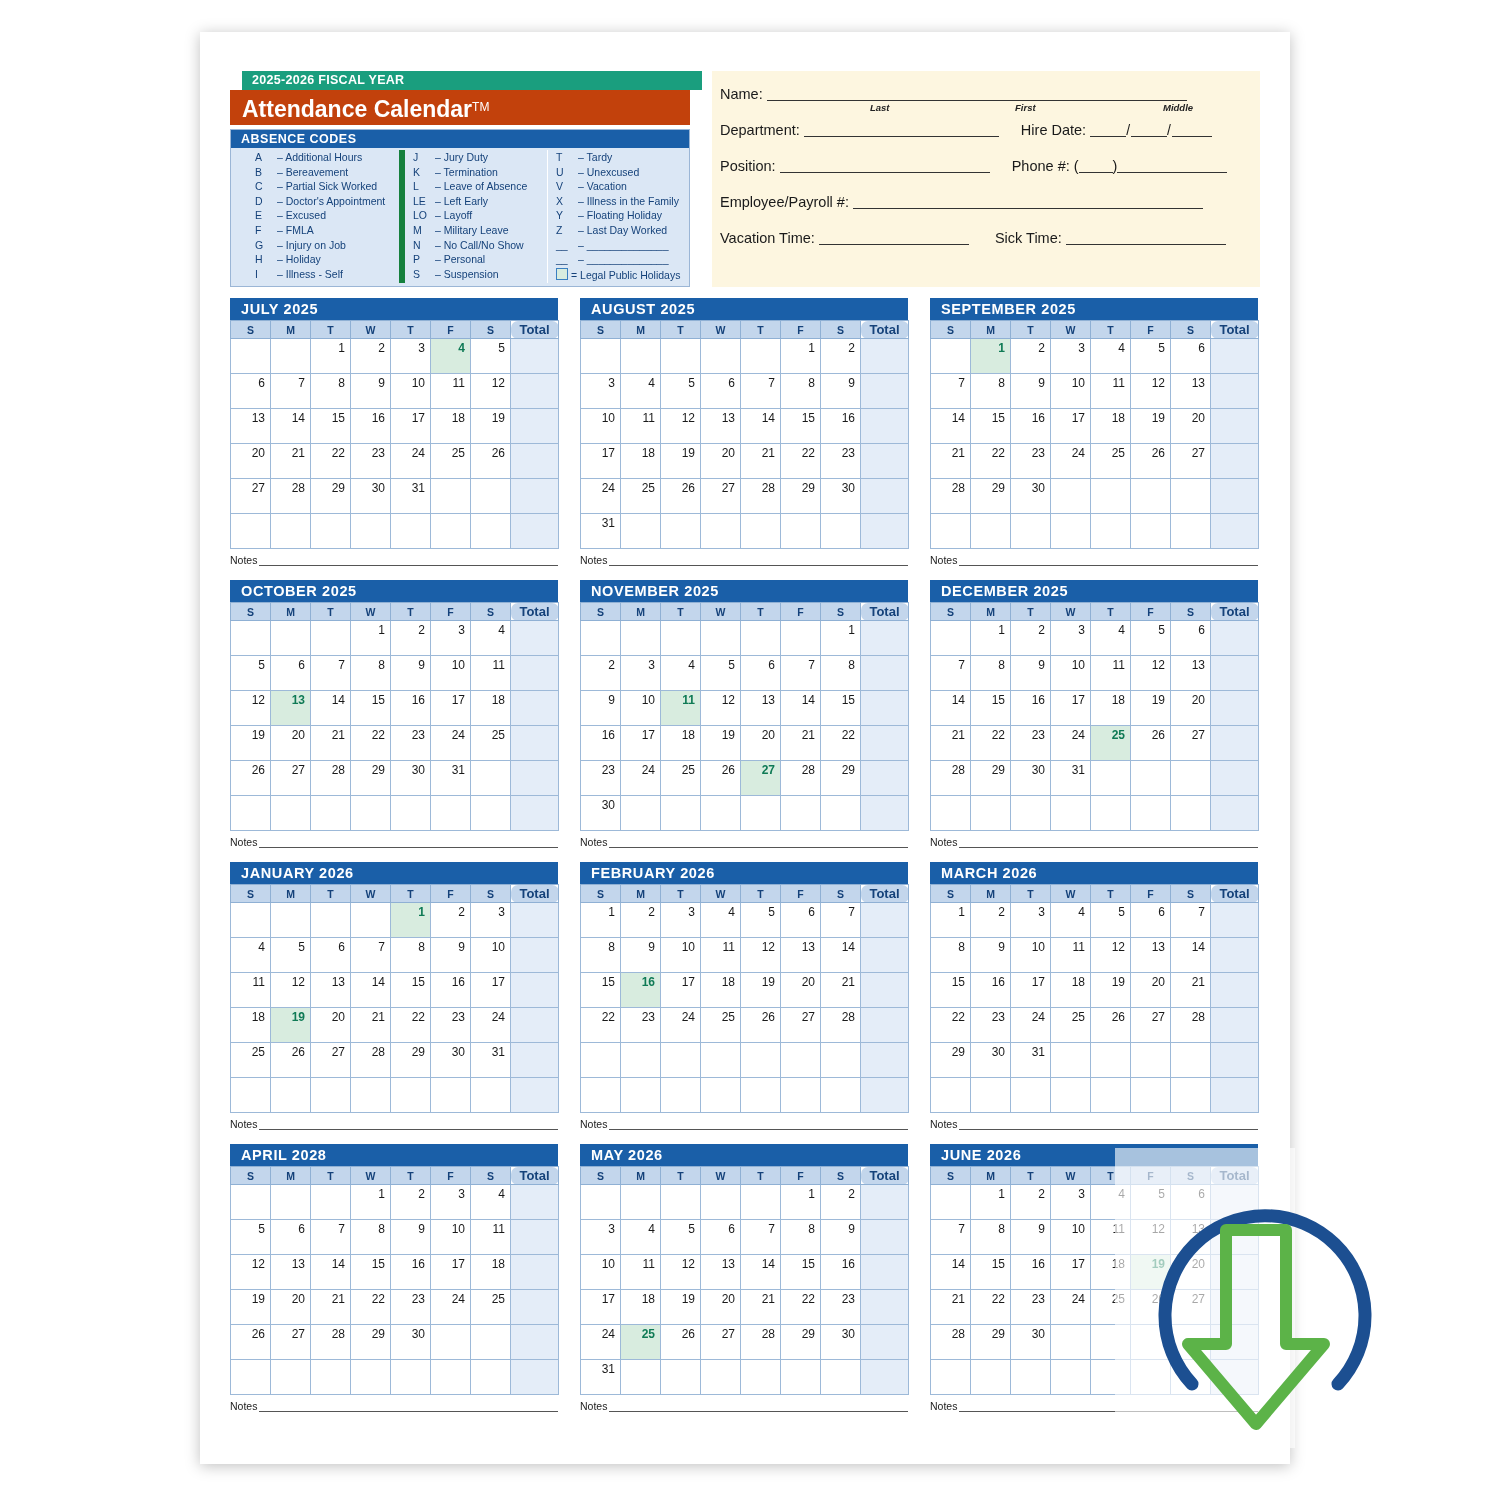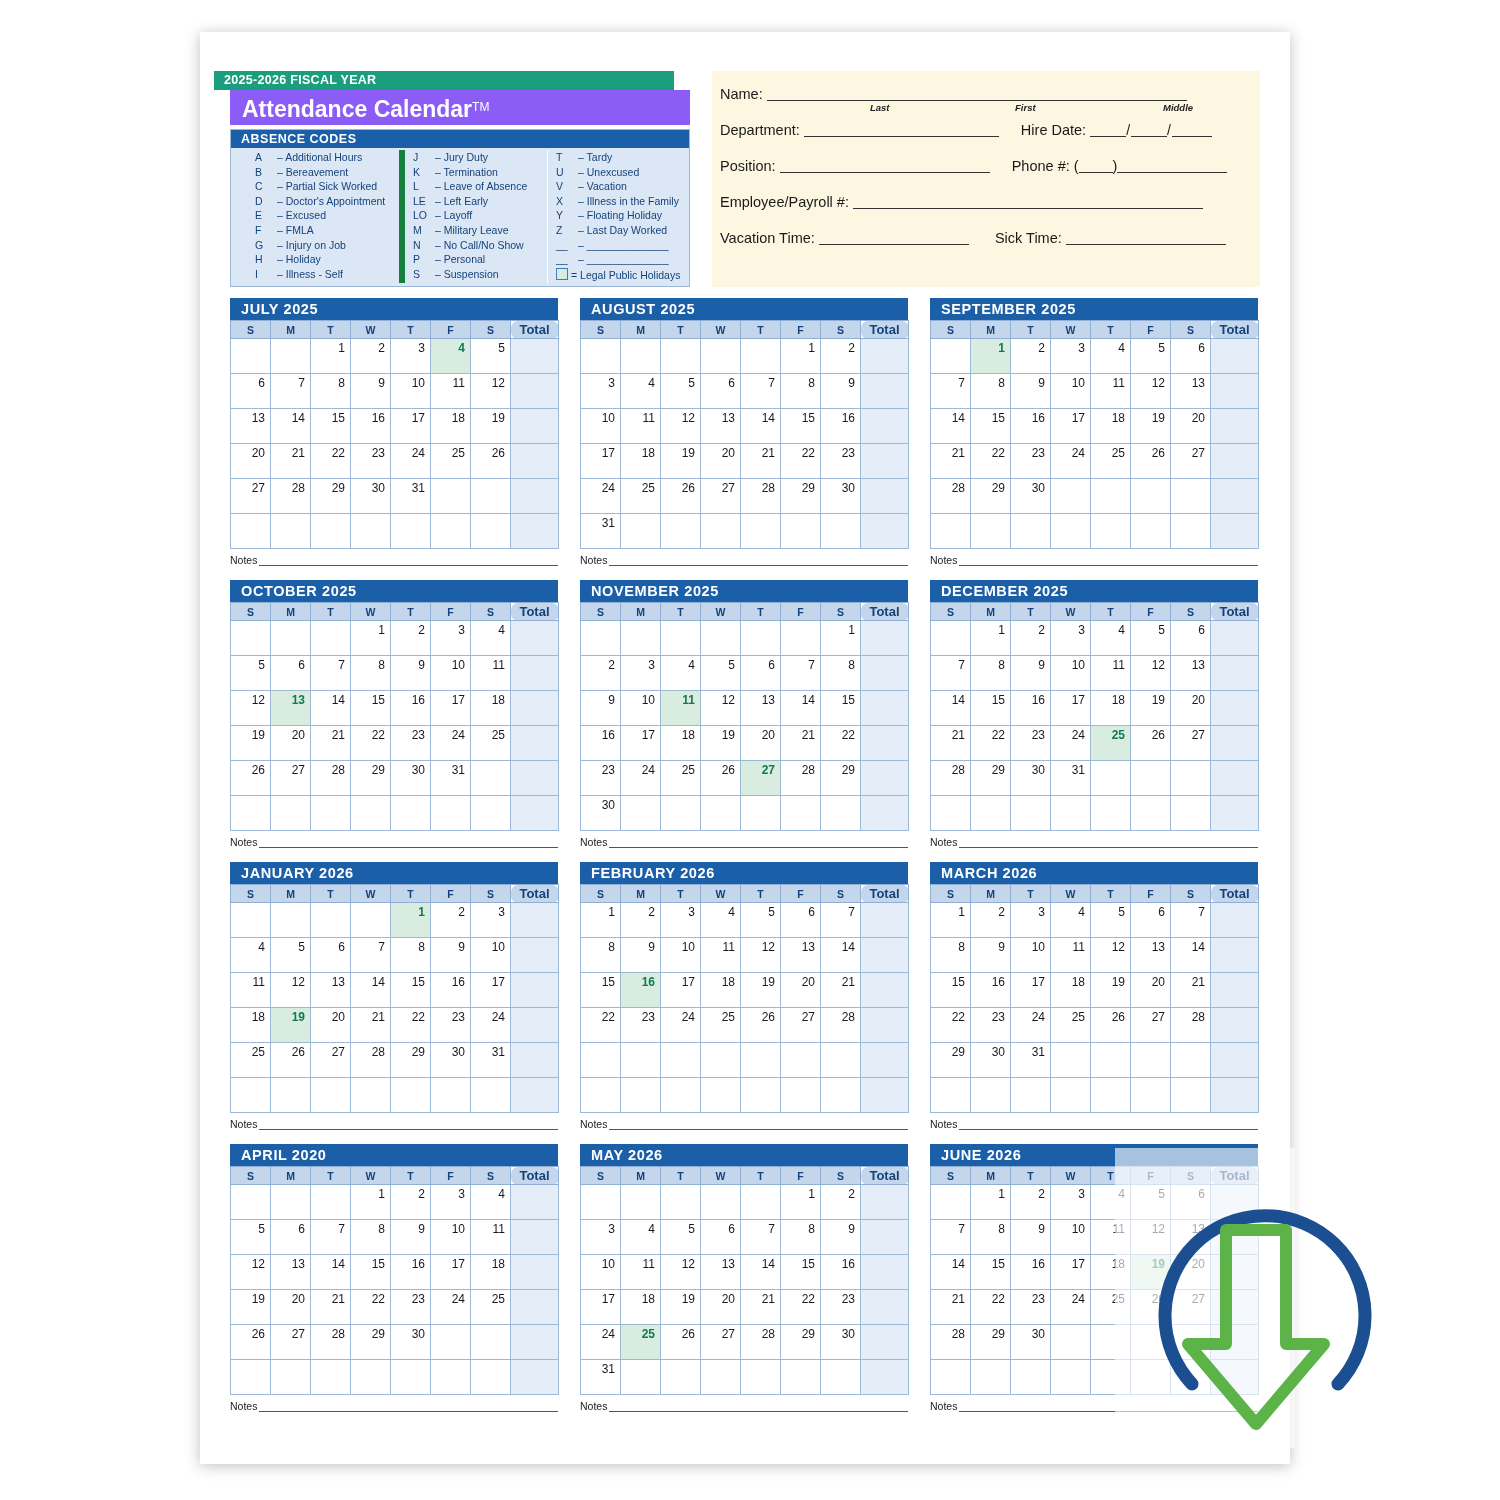--- a/index.html
+++ b/index.html
@@ -23,40 +23,40 @@
     box-shadow: 0 2px 14px rgba(0,0,0,0.25);
   }
   
   .header-zone {
     position: absolute;
     left: 0; top: 0; right: 0;
     height: 260px;
   }
   .fiscal-bar {
     position: absolute;
-    left: 14px;
+    left: 42px;
     top: 39px;
     width: 460px;
     height: 19px;
     background: #1a9e7e;
     color: #ffffff;
     font-size: 12.5px;
     font-weight: bold;
     letter-spacing: 0.3px;
     padding-left: 10px;
     box-sizing: border-box;
     line-height: 19px;
   }
   .title-bar {
     position: absolute;
     left: 30px;
     top: 58px;
     width: 460px;
     height: 35px;
-    background: #8b5cf6;
+    background: #c2410c;
     color: #ffffff;
     box-sizing: border-box;
     padding-left: 12px;
     line-height: 35px;
   }
   .title-bar .t-main {
     font-size: 23px;
     font-weight: bold;
   }
   .title-bar .t-tm {
@@ -1196,21 +1196,21 @@
             <span class="n-lbl">Notes</span>
             <span class="n-rule"></span>
           </div>
       </div>
 
     </div>
 
     <div class="cal-row">
 
       <div class="month">
-        <div class="m-title">APRIL  2020</div>
+        <div class="m-title">APRIL  2028</div>
         <table class="m-table">
           <colgroup>
               <col class="c-day">
               <col class="c-day">
               <col class="c-day">
               <col class="c-day">
               <col class="c-day">
               <col class="c-day">
               <col class="c-day">
               <col class="c-total">

